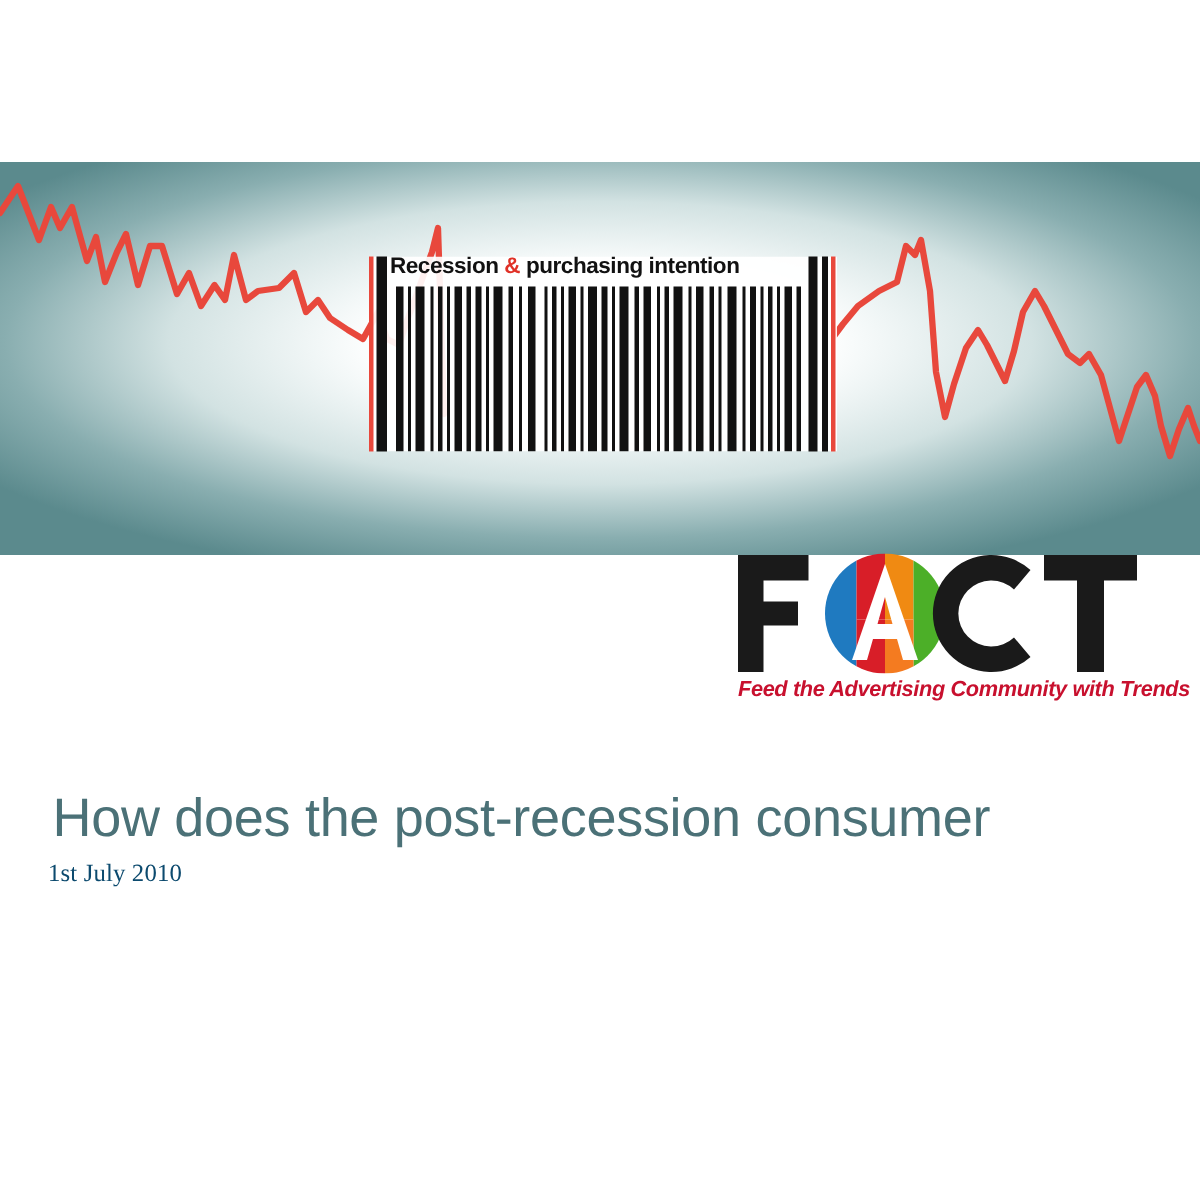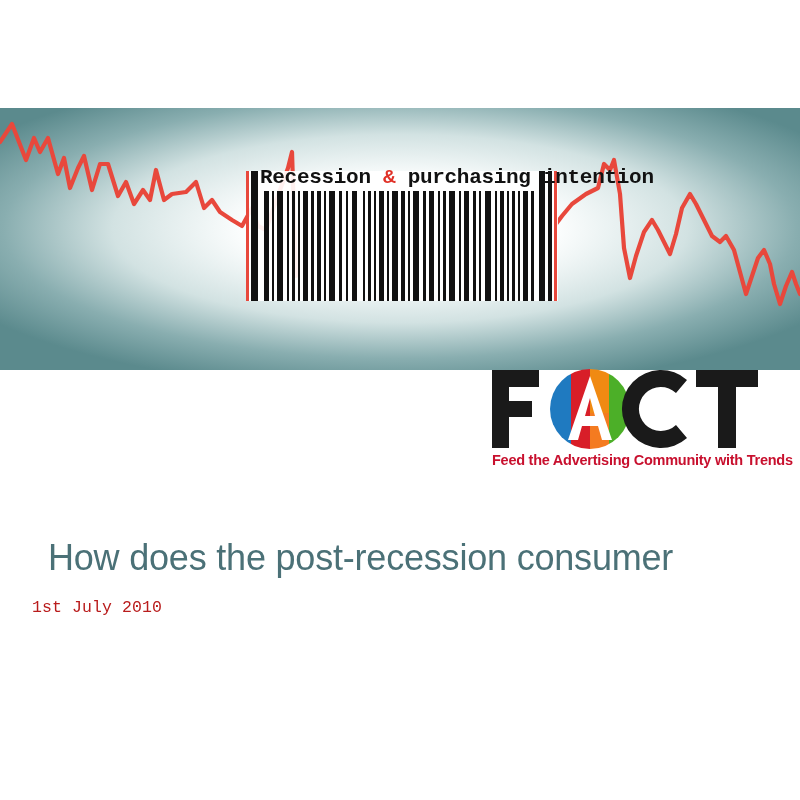--- a/index.html
+++ b/index.html
@@ -46,23 +46,23 @@
     width: 312px;
     height: 135px;
   }
   .barcode-label {
     position: absolute;
     left: 14px;
     top: 0px;
     width: 282px;
     height: 24px;
     line-height: 24px;
-    font-family: Liberation Mono, monospace;
+    font-family: Liberation Sans, sans-serif;
     font-weight: bold;
-    font-size: 21px;
+    font-size: 15px;
     letter-spacing: -0.3px;
     color: #111111;
     white-space: nowrap;
   }
   .barcode-label .amp { color: #e03127; }
 
   .bars {
     position: absolute;
     left: 0px;
     top: 5px;
@@ -89,44 +89,45 @@
     position: absolute;
     left: 2px;
     top: 84px;
     width: 298px;
     font-family: "Liberation Sans", sans-serif;
     font-size: 14.5px;
     font-weight: bold;
     letter-spacing: -0.25px;
     color: #c8102e;
     white-space: nowrap;
+    font-style: italic;
   }
 
   
   .title-block {
     position: absolute;
     left: 32px;
     top: 518px;
     width: 730px;
   }
   .title {
     font-family: "Liberation Sans", sans-serif;
     font-size: 36px;
     line-height: 48px;
     font-weight: normal;
     color: #4b7177;
-    margin: 16px;
+    margin: 3px;
     letter-spacing: -0.2px;
   }
   .subtitle {
     margin-top: 0;
-    font-family: Liberation Mono, monospace;
+    font-family: Liberation Serif, serif;
     font-size: 16.5px;
     font-weight: normal;
-    color: #b91c1c;
+    color: #0c4a6e;
     letter-spacing: 0.1px;
   }
 </style>
 </head>
 <body>
 
 <div id="slide">
 
   <div class="banner">
 

